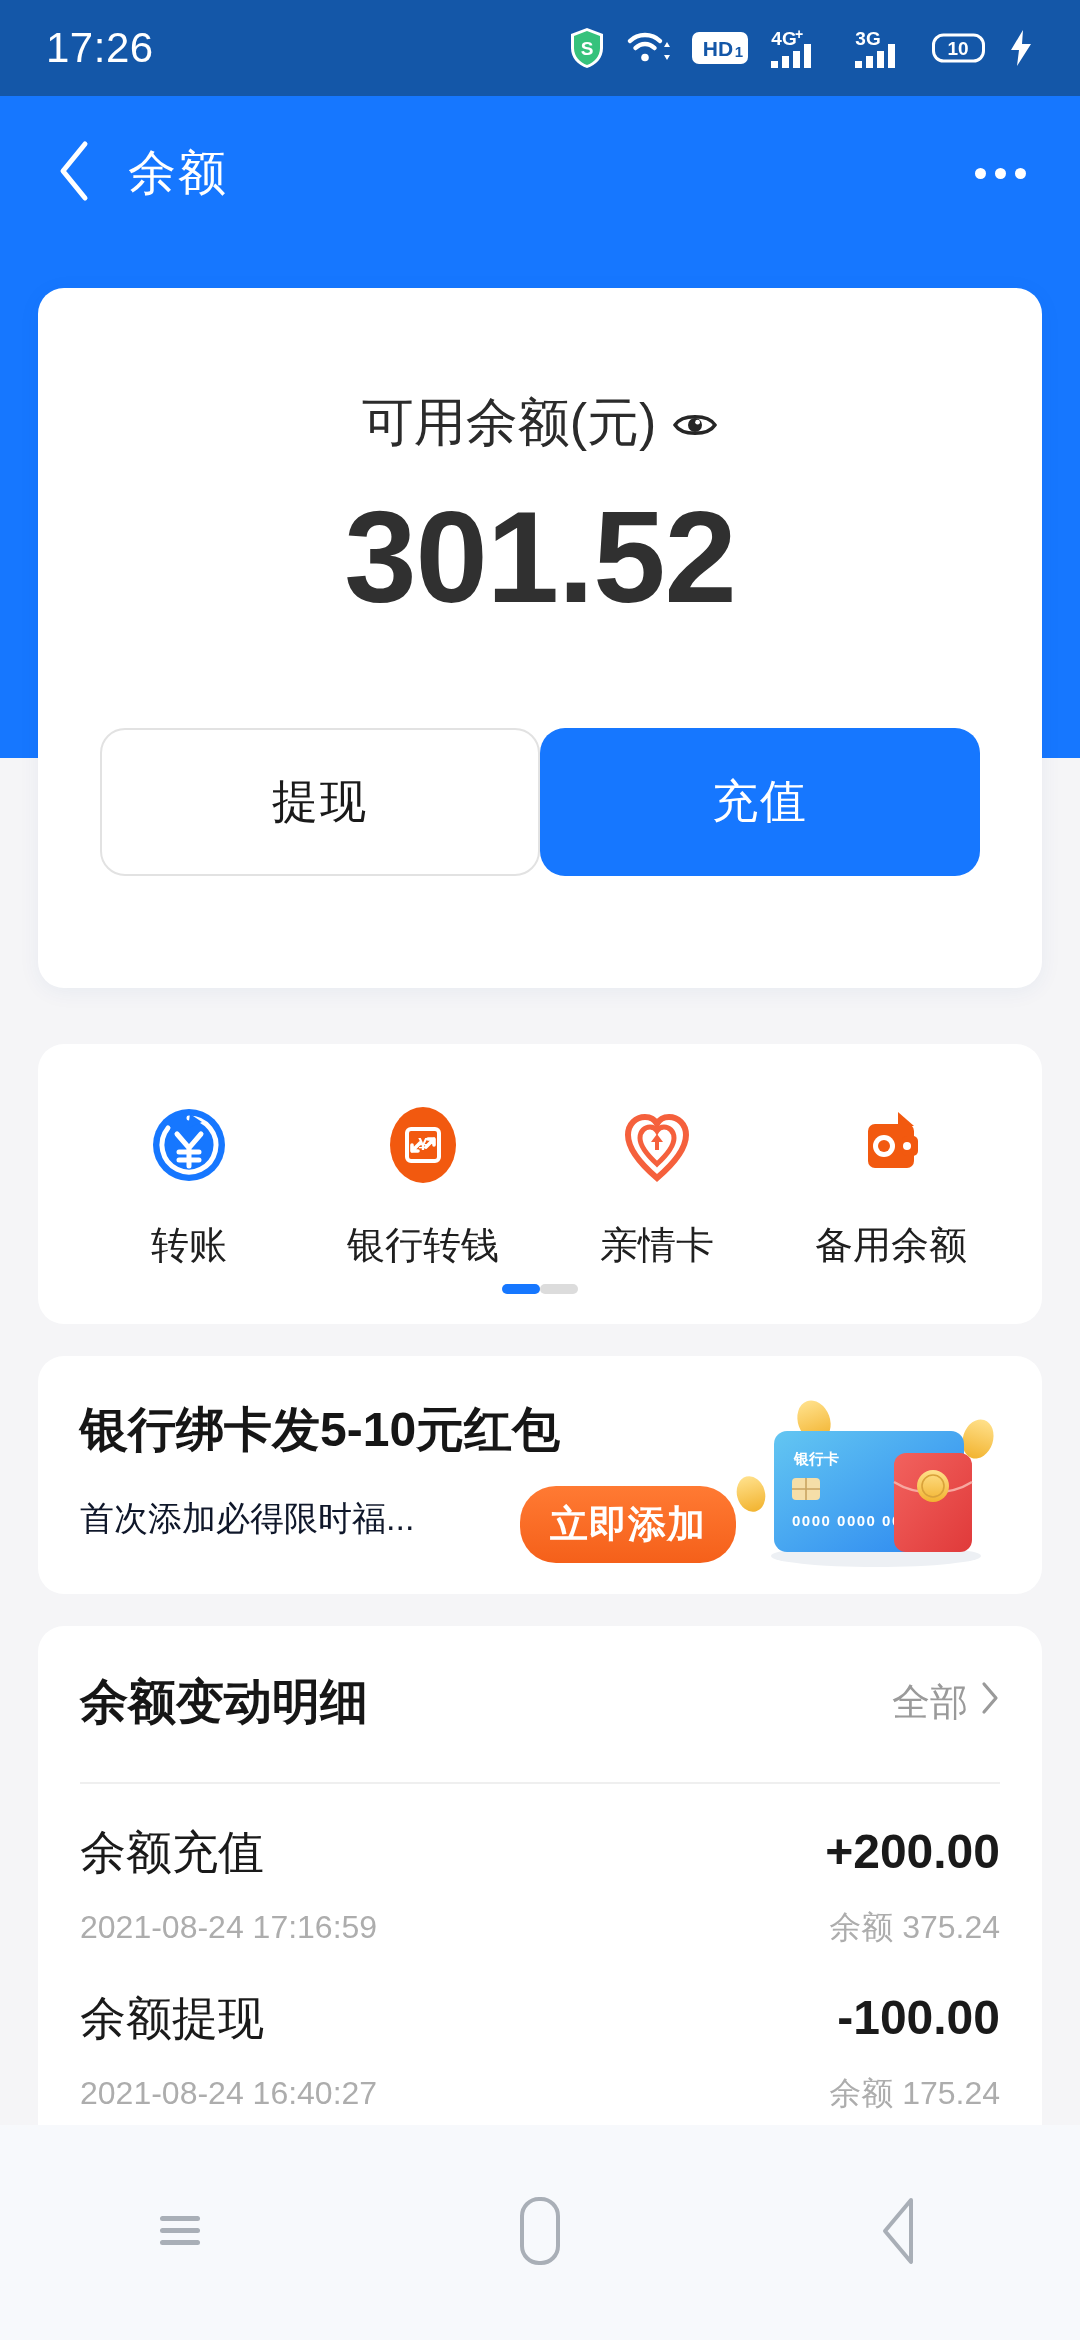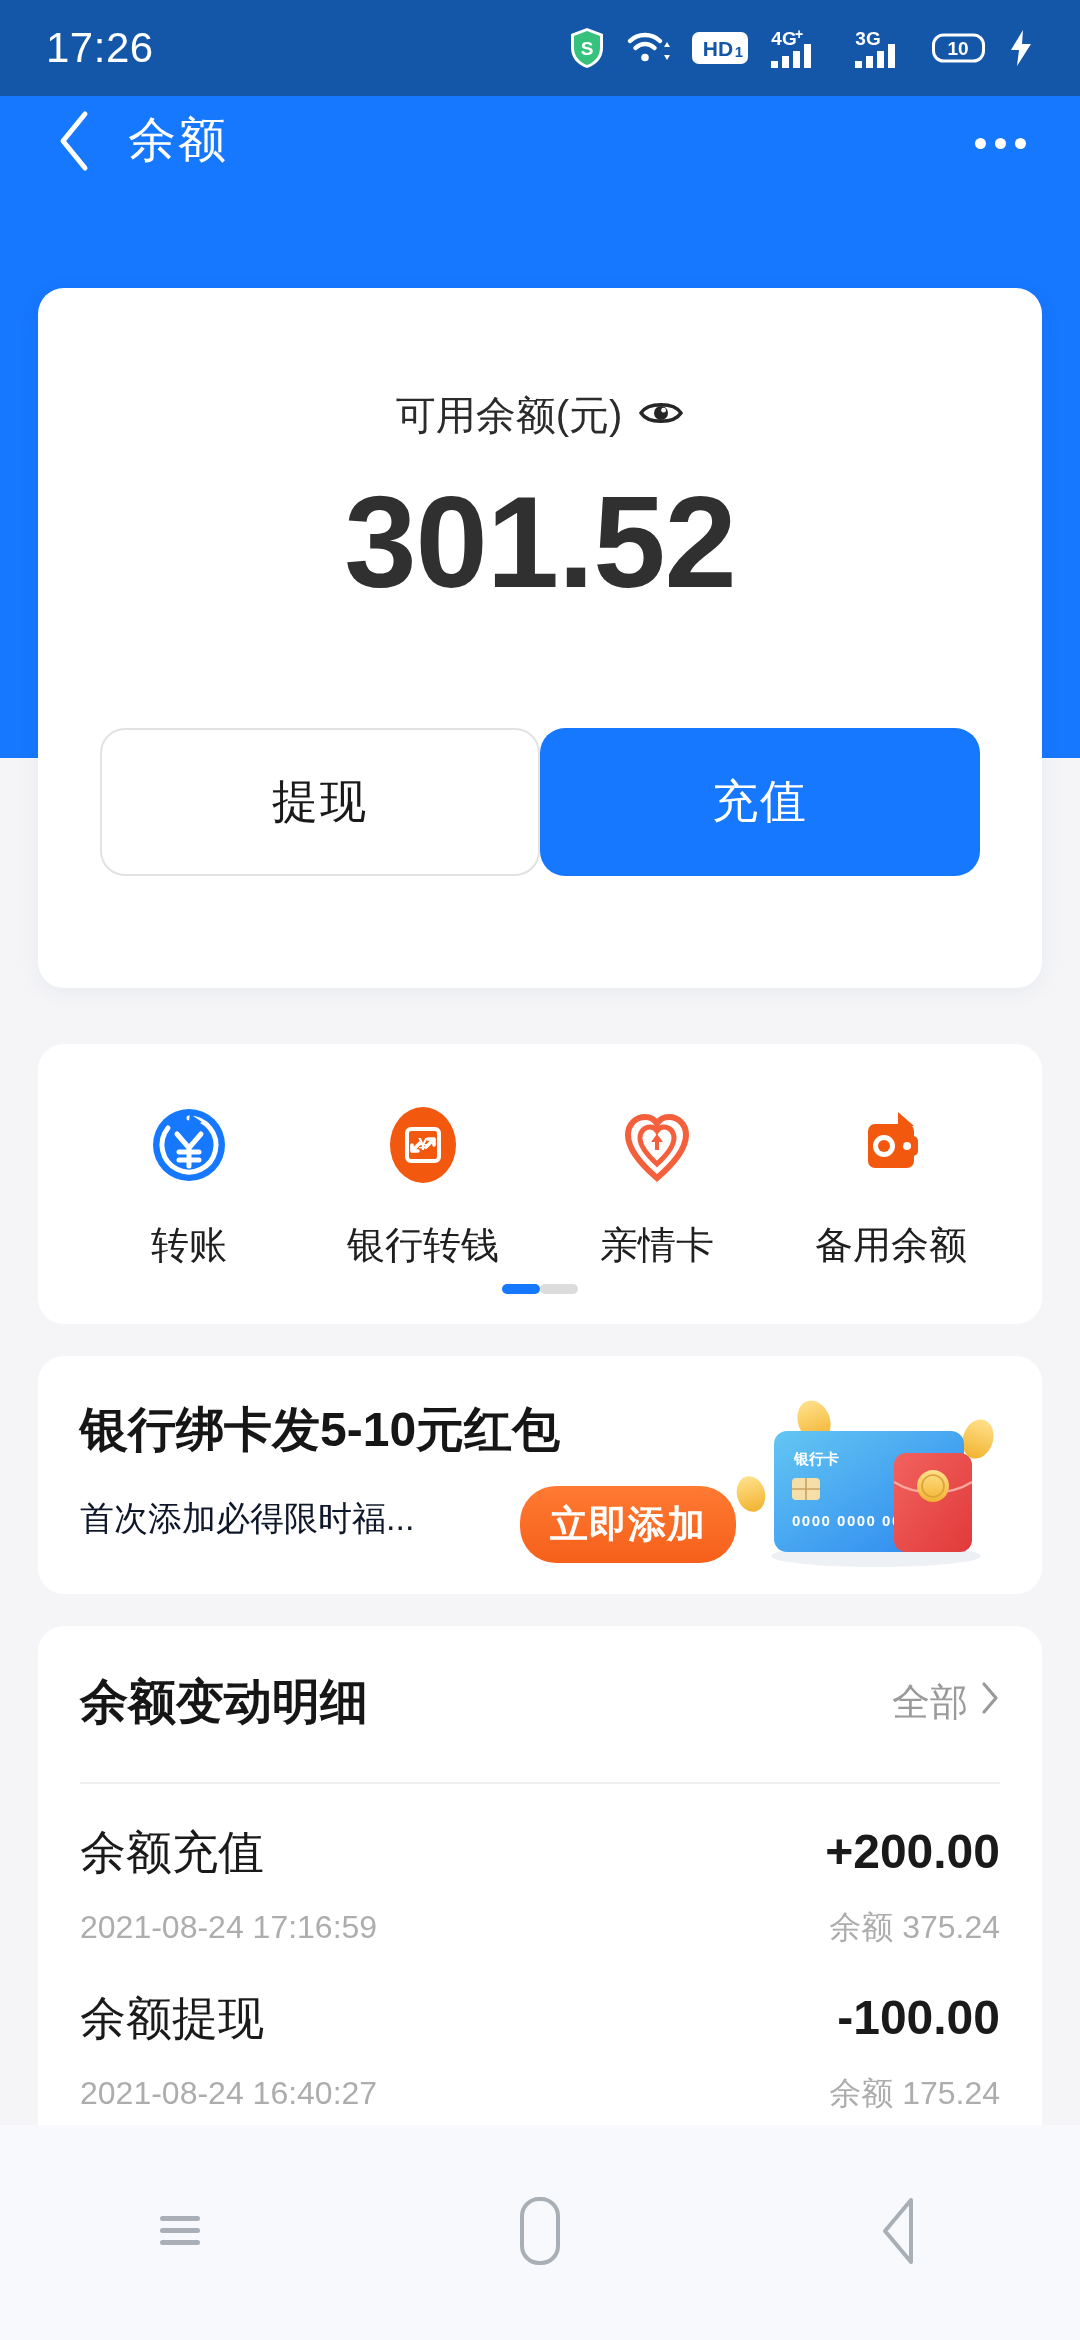--- a/index.html
+++ b/index.html
@@ -21,40 +21,40 @@
   .clock{ color:#fff; font-size:42px; letter-spacing:.5px; }
   .sysicons{ display:flex; align-items:center; gap:20px; }
   .sysicons svg{ display:block; }
 
   
   .bluehdr{
     position:absolute; top:96px; left:0; width:1080px; height:662px;
     background:#1677FF;
   }
   .navbar{
-    position:absolute; top:96px; left:0; width:1080px; height:130px;
-    display:flex; padding:12px 40px;
+    position:absolute; top:108px; left:0; width:1080px; height:130px;
+    display:flex; align-items:center; padding:12px 40px;
   }
   .back-btn{ width:70px; height:70px; display:flex; align-items:center; justify-content:center; }
   .nav-title{ color:#fff; font-size:48px; margin-left:18px; letter-spacing:2px; }
   .nav-more{
     margin-left:auto; width:80px; height:70px;
     display:flex; align-items:center; justify-content:center; gap:9px;
   }
   .nav-more i{ width:11px; height:11px; border-radius:50%; background:#fff; display:block; }
 
   
   .balance-card{
     position:absolute; top:288px; left:38px; width:1004px; height:700px;
     background:#fff; border-radius:26px;
     box-shadow:0 4px 22px rgba(20,60,130,.06);
   }
   .bal-label{
     margin-top:100px; display:flex; align-items:center; justify-content:center; gap:16px;
-    font-size:40px; color:#2B2B2B;
+    font-size:52px; color:#2B2B2B;
   }
   .bal-amount{
     margin-top:24px; text-align:center;
     font-size:130px; font-weight:bold; color:#303030; letter-spacing:-1px;
   }
   .bal-actions{
     position:absolute; left:0; top:440px; width:100%;
     display:flex; justify-content:space-between; padding:0 62px;
   }
   .btn{

